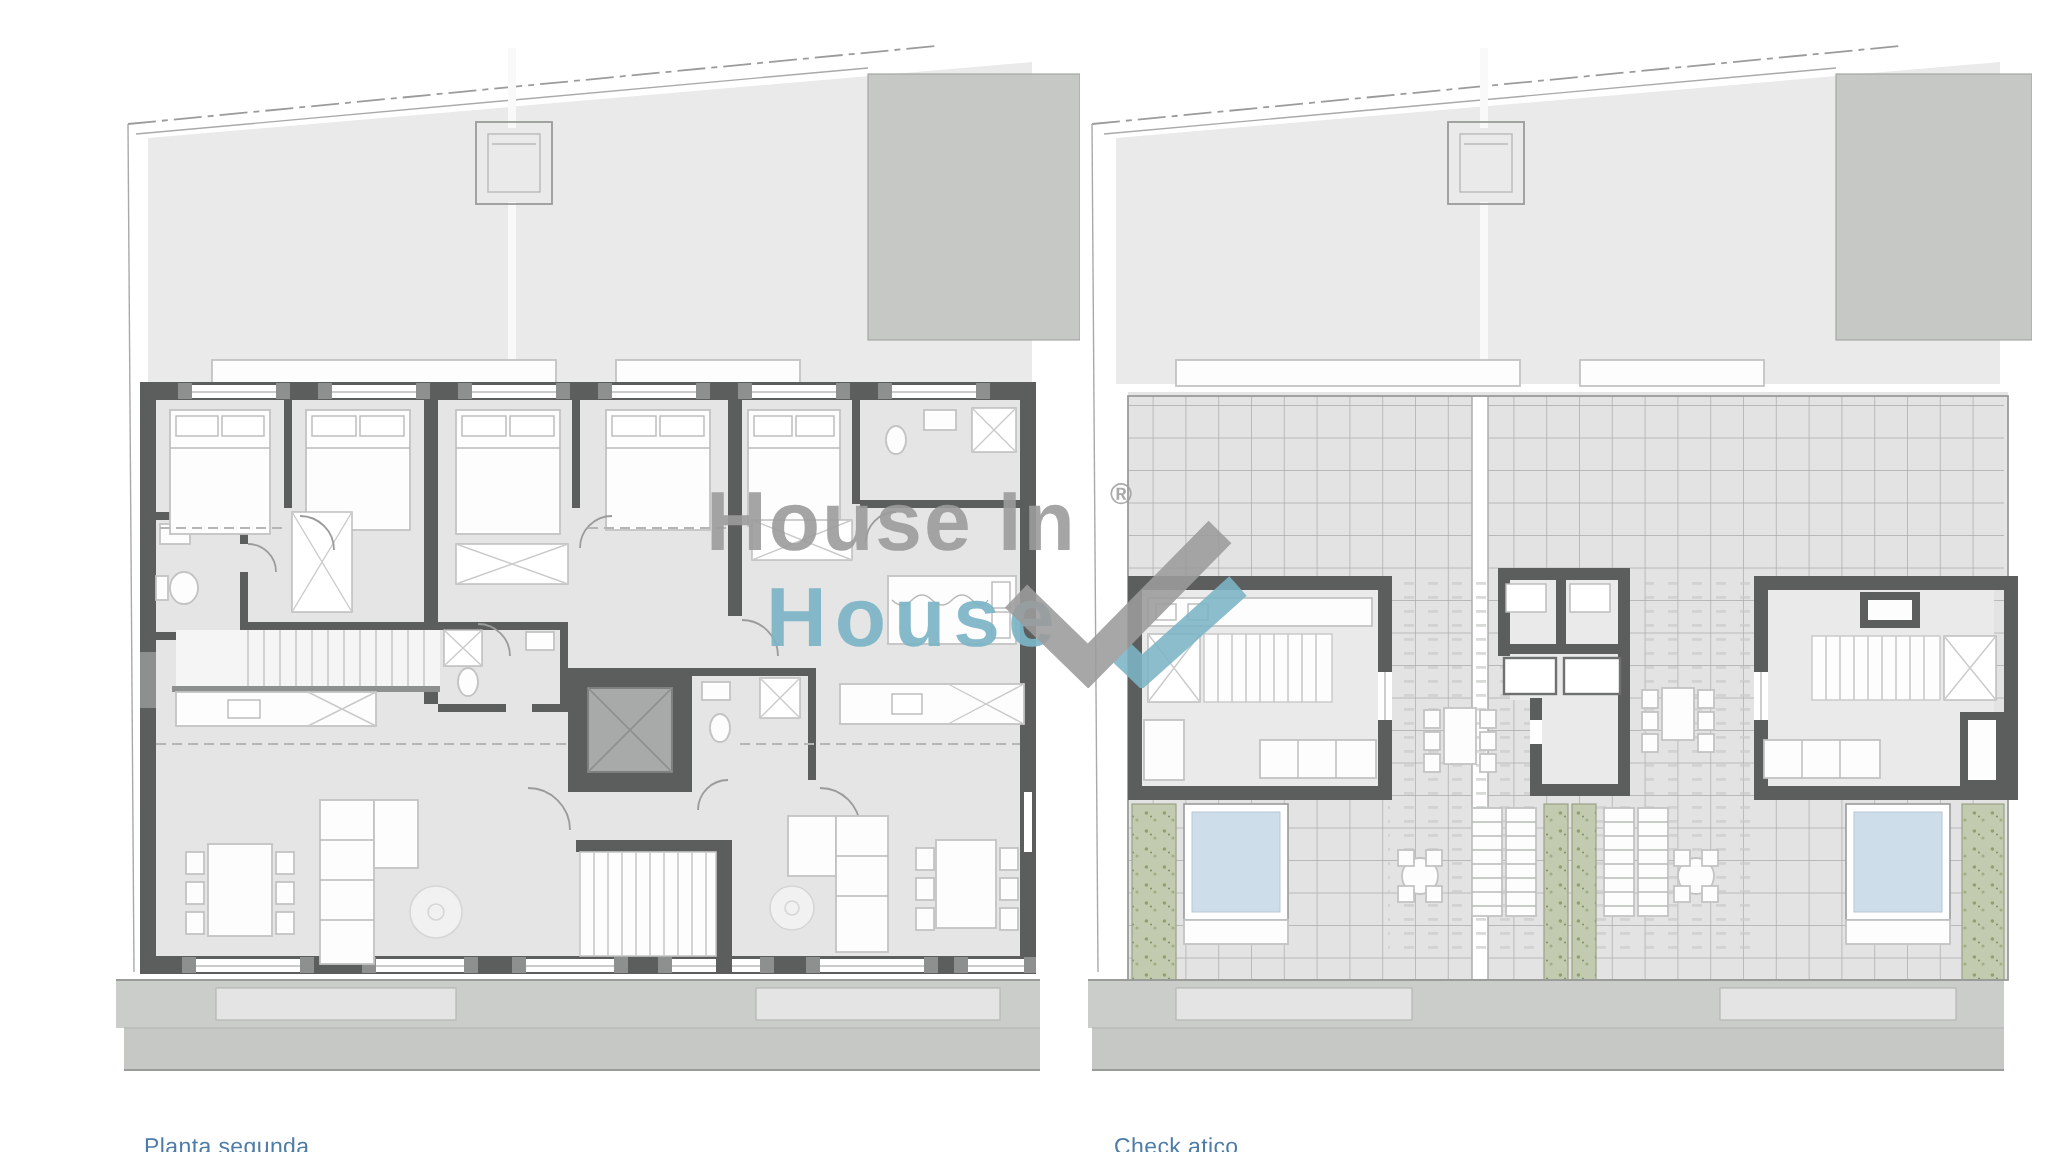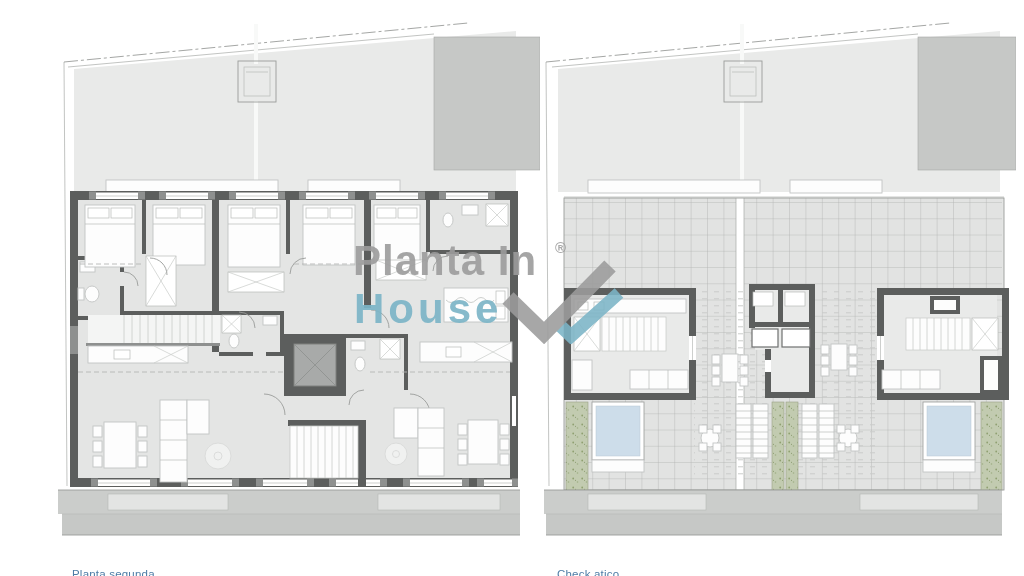--- a/index.html
+++ b/index.html
@@ -38,21 +38,21 @@
   .planterp{stroke:#9aa186;stroke-width:.6;}
   .band1p{fill:var(--band1);}
   .band2p{fill:var(--band2);}
   .bandl{fill:var(--bandLight);stroke:#b5b7b5;stroke-width:.6;}
   
   .watermark{position:absolute;inset:0;pointer-events:none;}
   .wm-check{position:absolute;left:353px;top:240px;font-weight:700;font-size:42px;
             color:var(--wmGray);letter-spacing:1px;opacity:.9;line-height:1;}
   .wm-reg{position:absolute;left:555px;top:240px;font-weight:700;font-size:15px;
           color:var(--wmGray);opacity:.85;line-height:1;}
-  .wm-house{position:absolute;left:354px;top:288px;font-weight:700;font-size:42px;
+  .wm-house{position:absolute;left:383px;top:288px;font-weight:700;font-size:42px;
             color:var(--wmTeal);letter-spacing:4px;opacity:.92;line-height:1;}
   .wm-ticks{position:absolute;left:500px;top:250px;opacity:.88;}
   
   .plan-label{position:absolute;top:568px;font-size:11.5px;color:var(--label);
               letter-spacing:.2px;}
   .plan-label.left{left:72px;}
   .plan-label.right{left:557px;}
 </style>
 </head>
 <body style="background: rgb(255, 255, 255);">
@@ -466,21 +466,21 @@
     </g>
     <g>
       <rect class="band2p" x="2" y="506" width="456" height="21"></rect>
       <line class="sline2" x1="2" y1="506" x2="458" y2="506"></line>
       <line class="sline" x1="2" y1="527" x2="458" y2="527"></line>
     </g>
   </svg>
   </figure>
 
   <div class="watermark">
-    <span class="wm-check">Planta In</span>
+    <span class="wm-check">House In</span>
     <span class="wm-reg">®</span>
     <span class="wm-house">House</span>
     <svg class="wm-ticks" width="124" height="94" viewBox="0 0 124 94">
       <path d="M50 66 L71 86 L119 43" fill="none" stroke="var(--wmTeal)" stroke-width="13"></path>
       <path d="M8 48 L44 83 L110 16" fill="none" stroke="var(--wmGray)" stroke-width="16"></path>
     </svg>
   </div>
 
   <div class="plan-label left">Planta segunda</div>
   <div class="plan-label right">Check atico</div>

